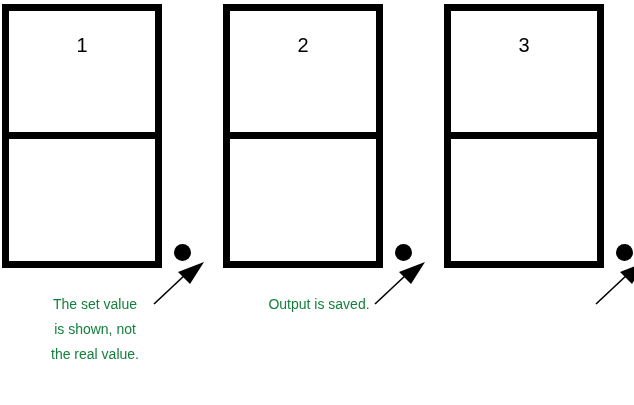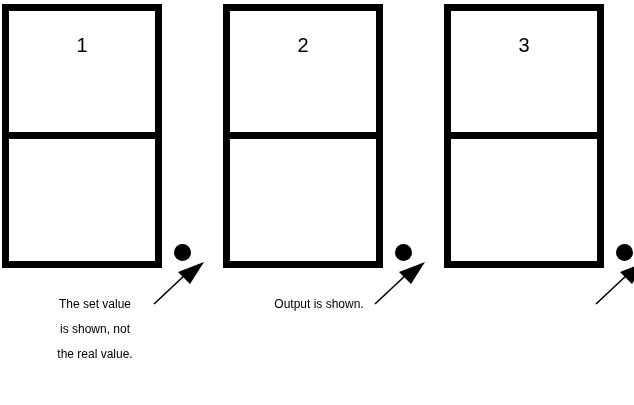--- a/index.html
+++ b/index.html
@@ -94,23 +94,23 @@
   }
   .arrow svg { display: block; width: 54px; height: 44px; }
 
   
   .caption {
     position: absolute;
     left: 0;
     top: 292px;
     width: 200px;
     text-align: center;
-    font-size: 12px;
+    font-size: 14px;
     line-height: 25px;
-    color: #000000;
+    color: #15803d;
     white-space: pre-line;
   }
   .group.g0 .caption { left: 0px;  width: 190px; }
   .group.g1 .caption { left: -2px; width: 200px; }
   .group.g2 .caption { left: -2px; width: 194px; }
 </style>
 </head>
 <body>
 
 <div class="stage">
@@ -149,21 +149,21 @@
 
     <div class="dot"></div>
 
     <div class="arrow">
       <svg viewBox="0 0 54 44" xmlns="http://www.w3.org/2000/svg">
         <line x1="2" y1="42" x2="34" y2="12" stroke="#000000" stroke-width="1.6"></line>
         <polygon points="52,0 26,10 38,22" fill="#000000"></polygon>
       </svg>
     </div>
 
-    <div class="caption">Output is shown.</div>
+    <div class="caption">Output is saved.</div>
   </div>
 
   <div class="group g2">
 
     <div class="panel">
       <div class="cell cell-top">
         <span class="digit">3</span>
       </div>
       <div class="cell cell-bottom"></div>
     </div>

